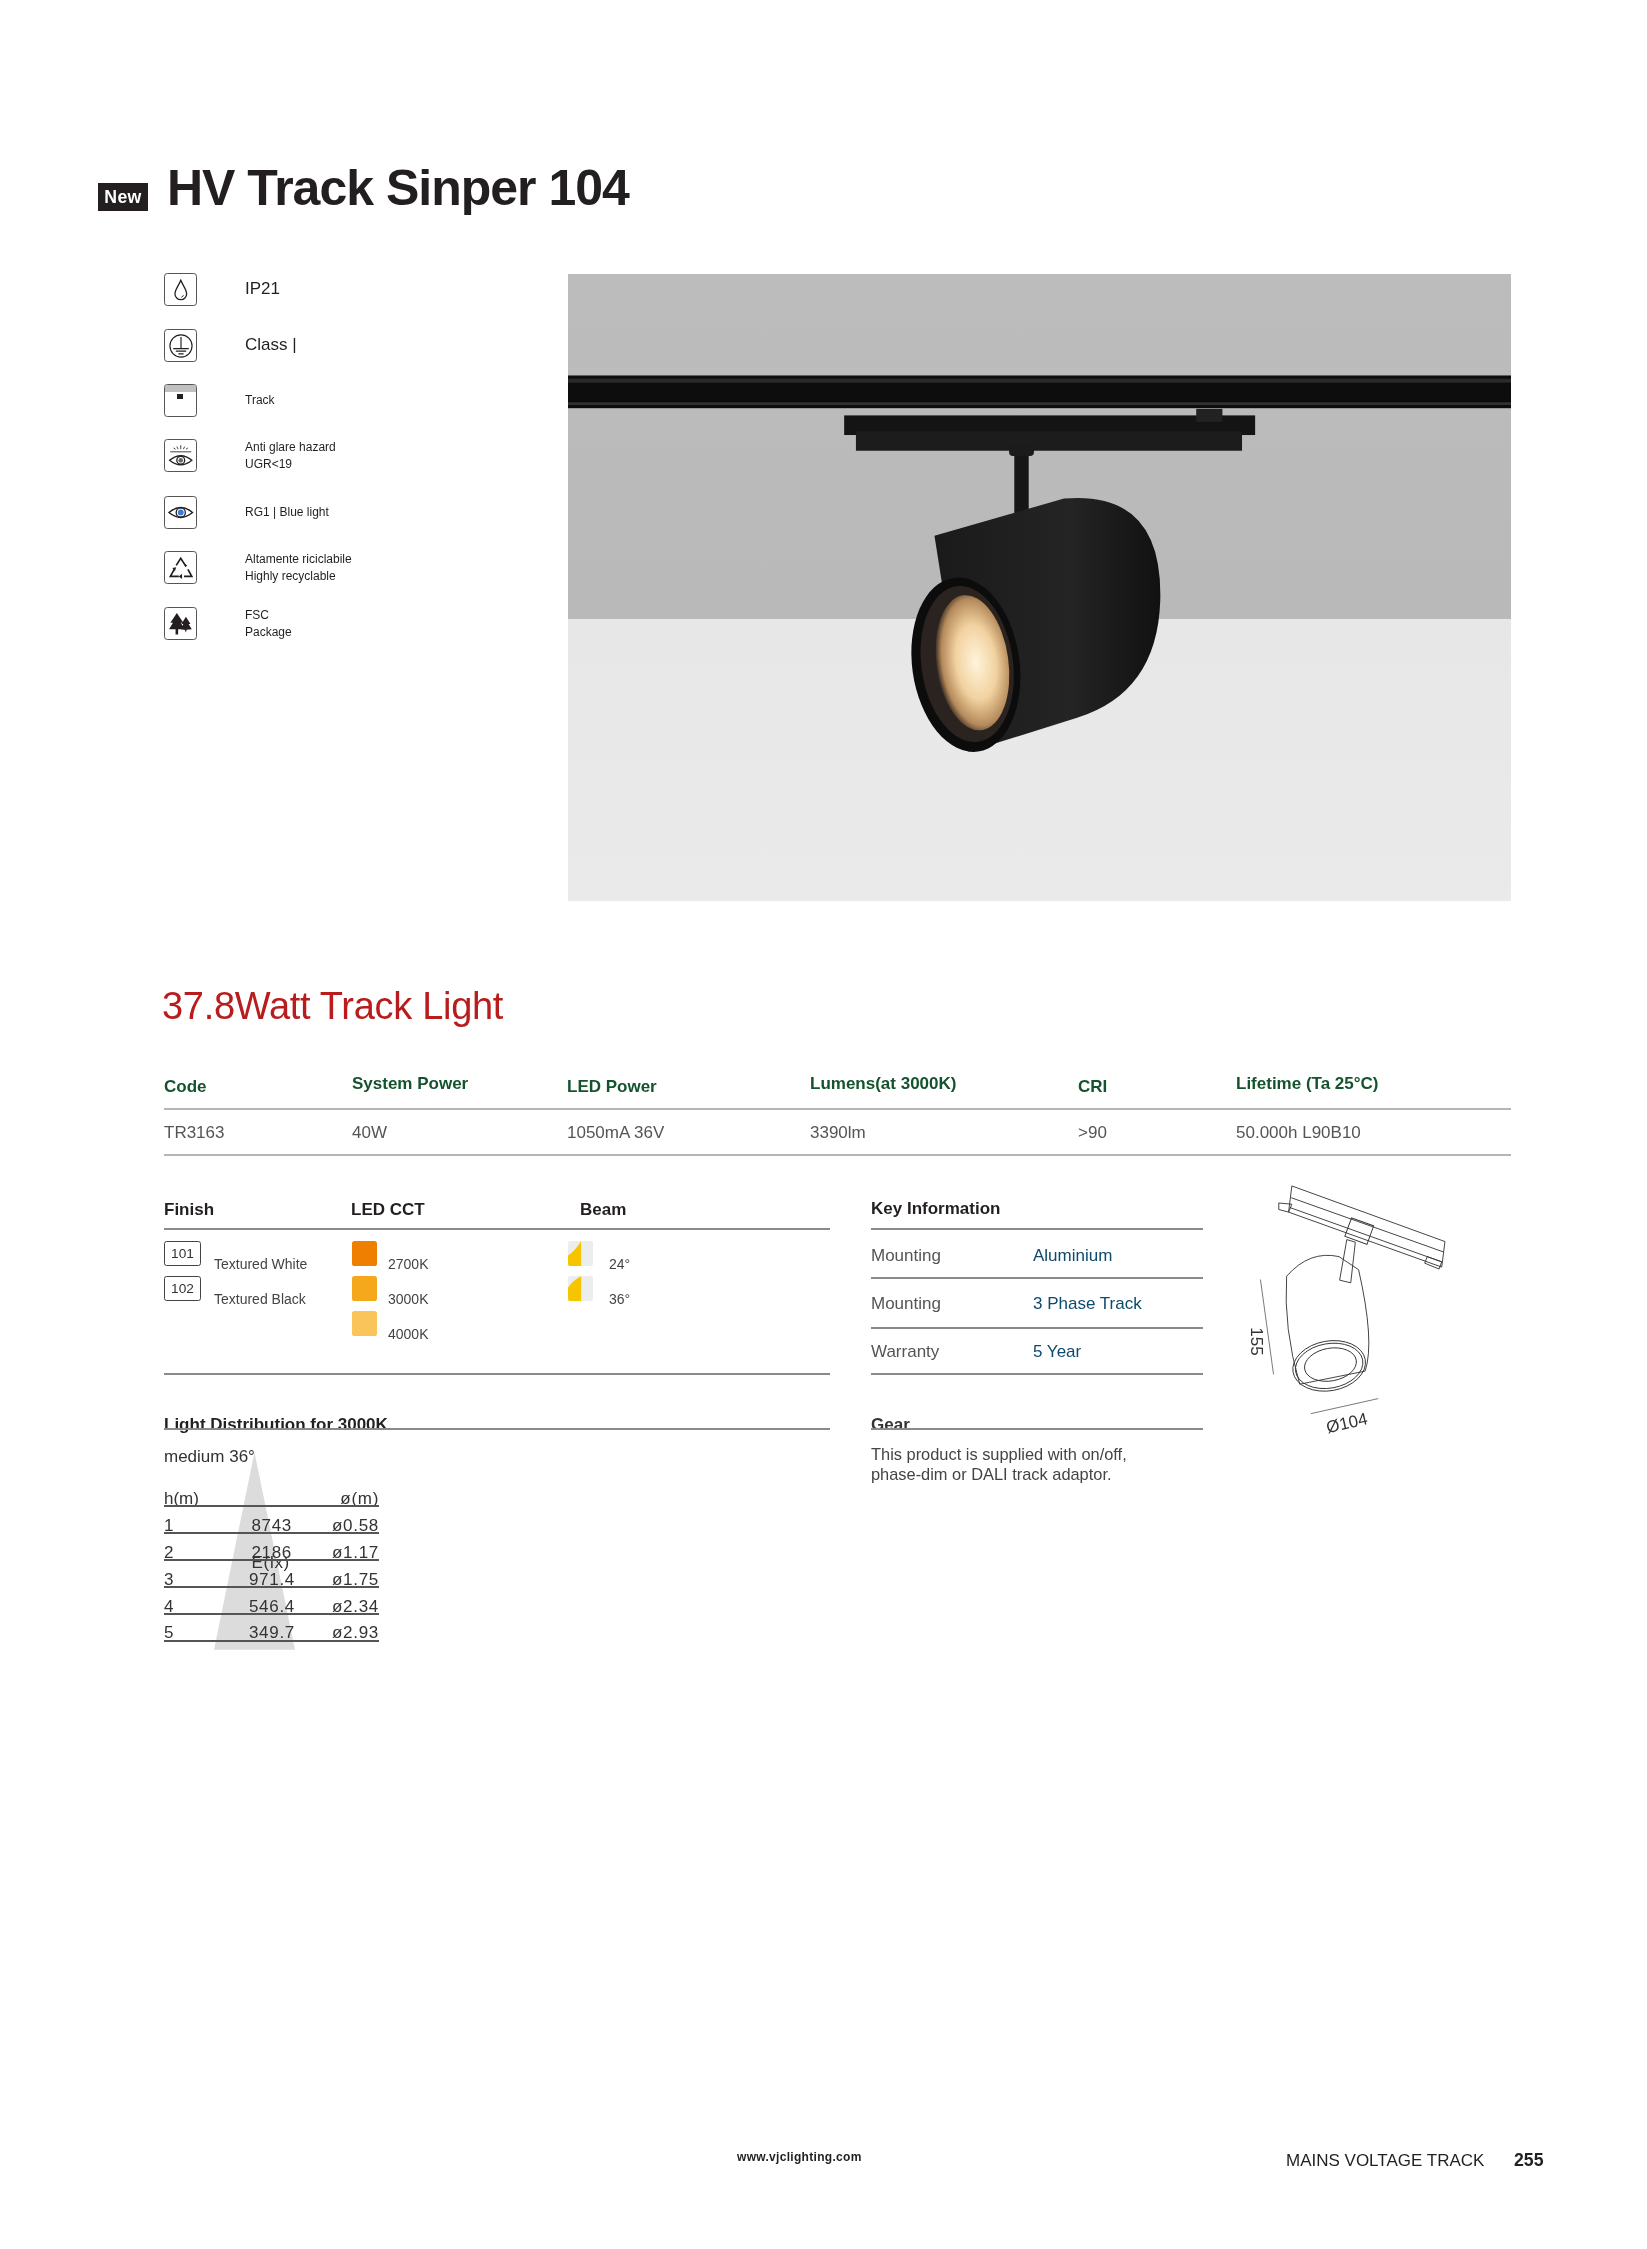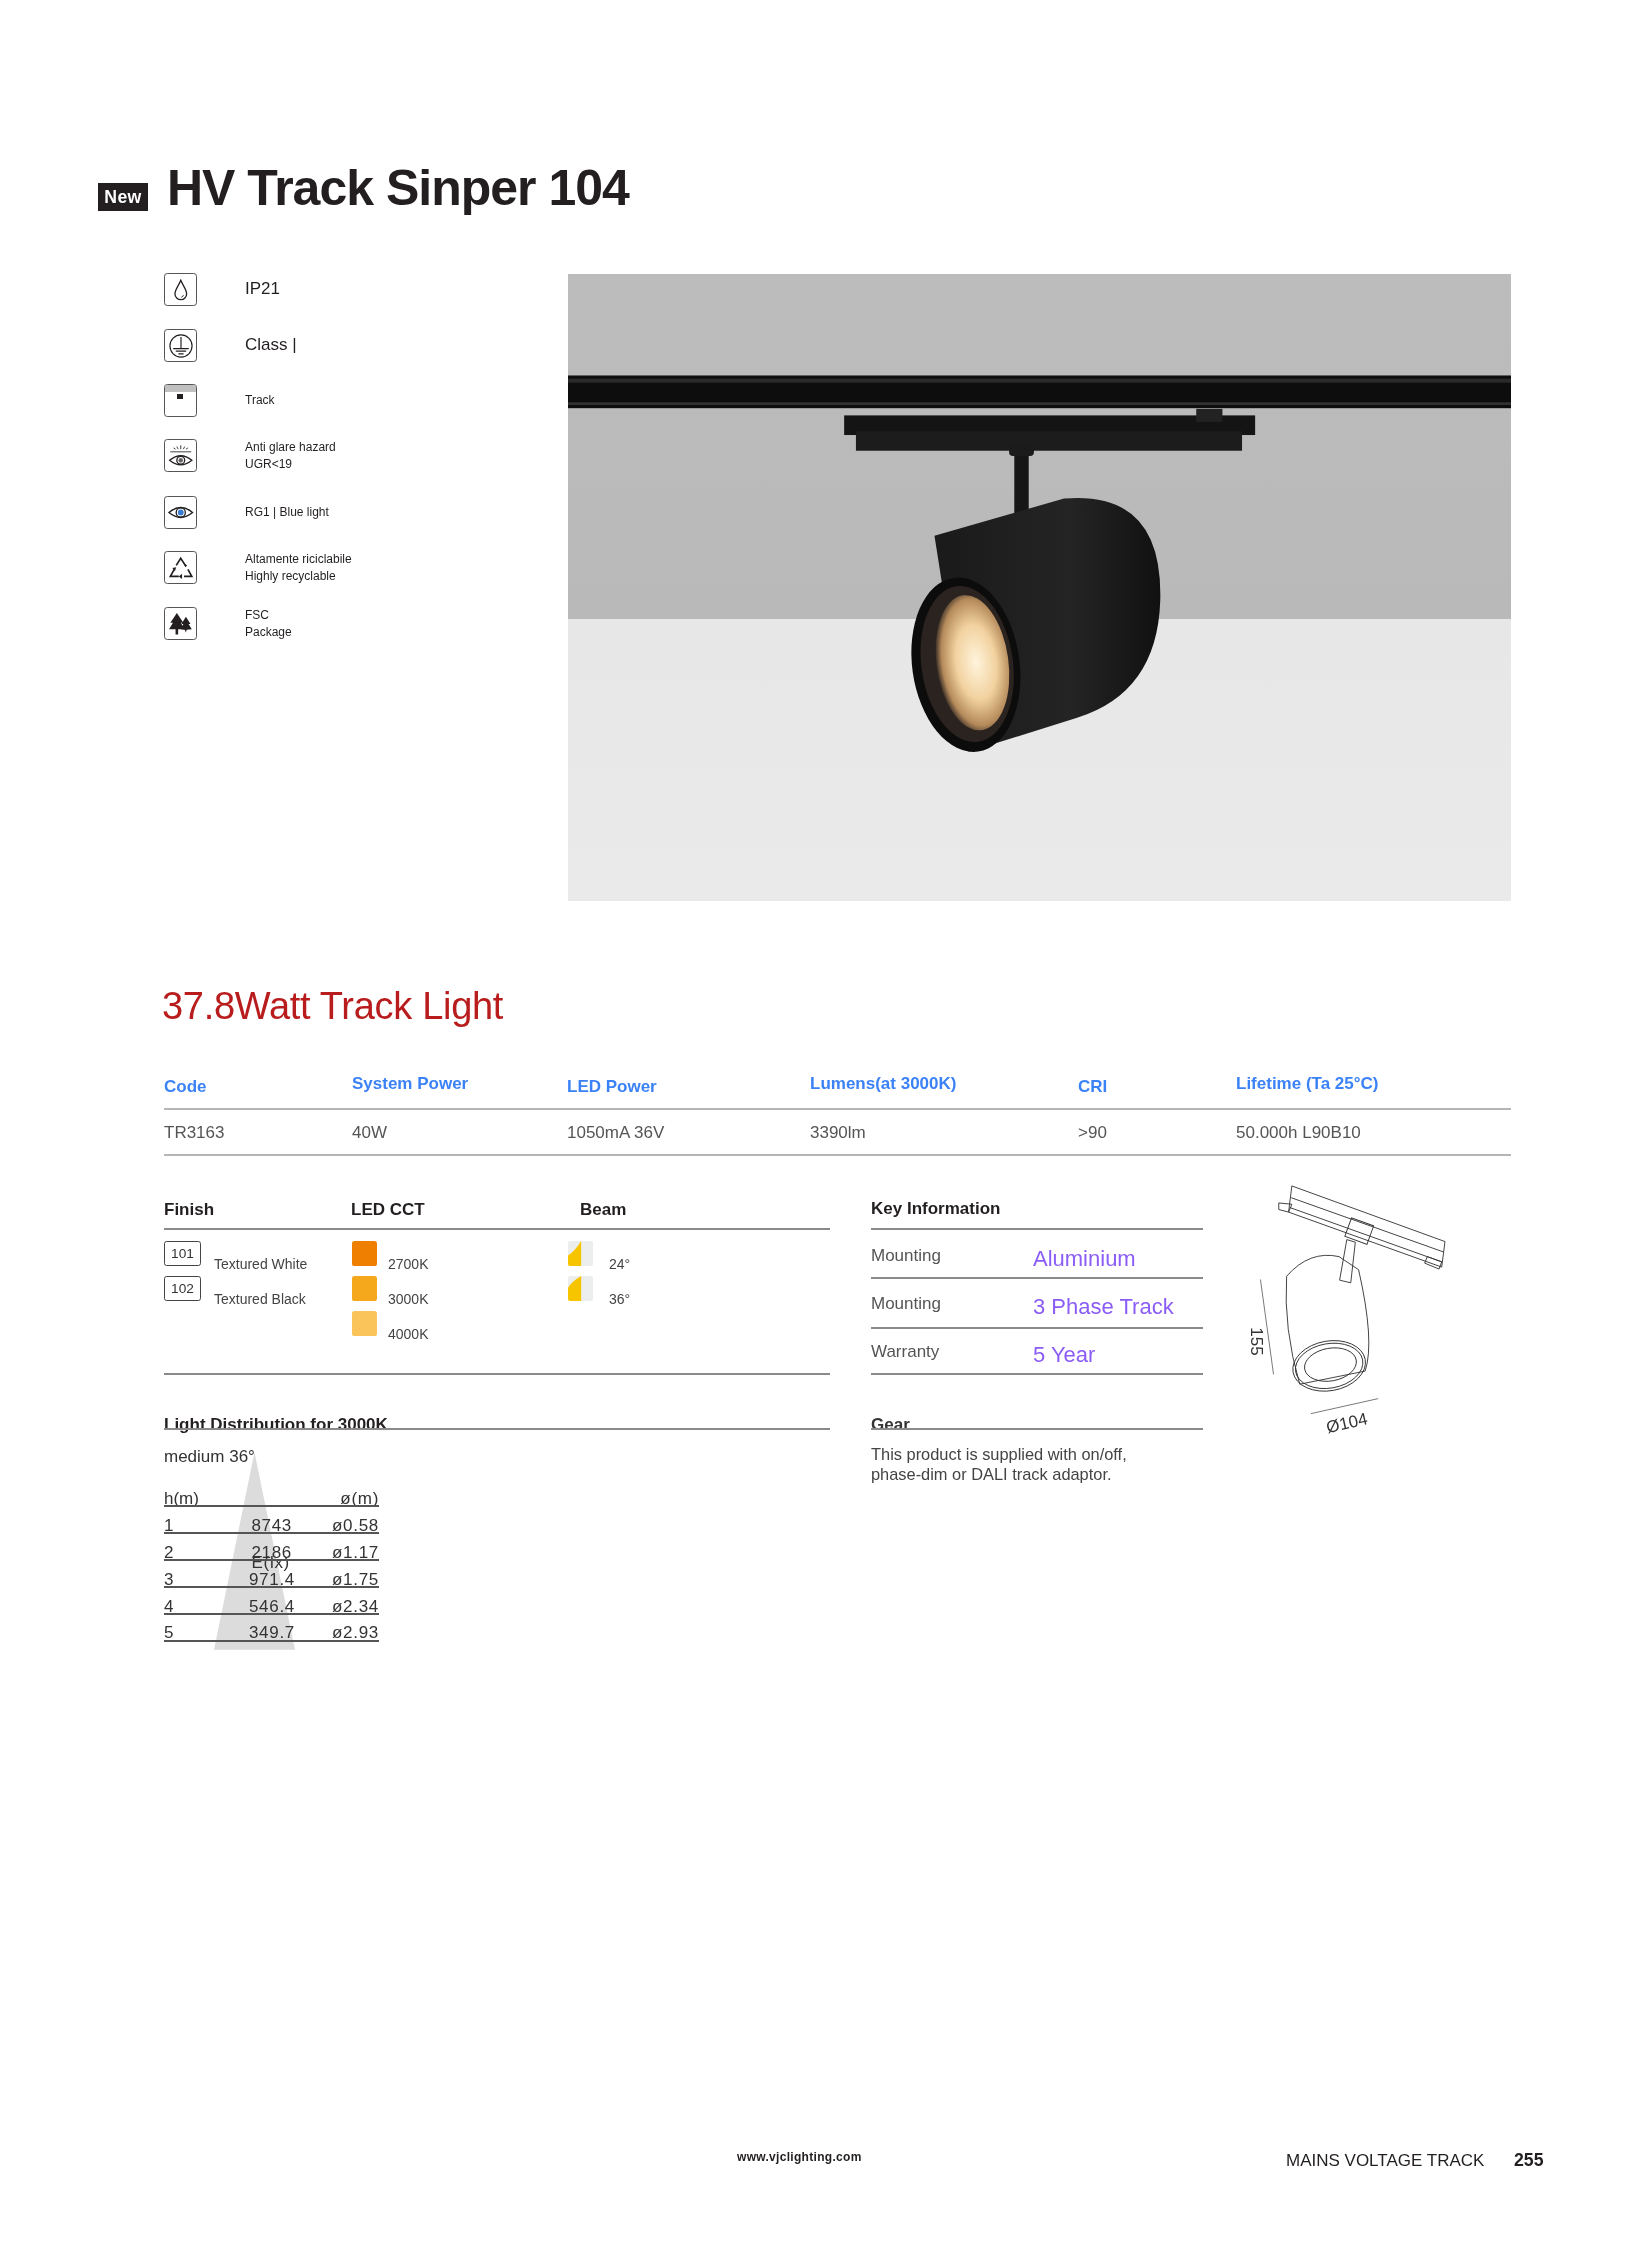--- a/index.html
+++ b/index.html
@@ -21,35 +21,35 @@
   .f-text span { display: block; }
 
   
   .photo { left: 568px; top: 274px; width: 943px; height: 627px; overflow: hidden;
     background: linear-gradient(to bottom, #bcbcbc 0%, #b9b9b9 55%, #e7e7e7 55.1%, #eaeaea 100%); }
 
   
   .subtitle { left: 162px; top: 985px; font-size: 38px; font-weight: normal; color: #b91c1c; letter-spacing: -0.3px; }
 
   
-  .spec-head { top: 1074px; font-size: 17px; font-weight: bold; color: #3b82f6; }
+  .spec-head { top: 1074px; font-size: 17px; font-weight: bold; color: #14532d; }
   .spec-val { top: 1123px; font-size: 17px; color: #555; }
   .hline { position: absolute; height: 2px; background: #b5b5b5; }
   .hline.dark { background: #8a8a8a; height: 1.6px; }
 
   
   .sec-head { font-size: 17px; font-weight: bold; color: #231f20; position: absolute; }
   .code-box { position: absolute; width: 37px; height: 25px; border: 1.3px solid #444; border-radius: 2.6px; font-size: 13.7px; display: flex; align-items: center; justify-content: center; color: #333; }
   .row-text { position: absolute; font-size: 14px; color: #444; margin-top: 12px; }
   .swatch { position: absolute; width: 25px; height: 25px; border-radius: 2.6px; }
   .beam-icon { position: absolute; width: 25px; height: 25px; background: #eceeee; border-radius: 2px; overflow: hidden; }
 
   
   .ki-label { position: absolute; font-size: 17px; color: #555; }
-  .ki-value { position: absolute; font-size: 22px; color: #8b5cf6; }
+  .ki-value { position: absolute; font-size: 17px; color: #0c4a6e; }
 
   
   .ld-text { position: absolute; font-size: 17px; color: #333; }
   .ld-num { position: absolute; font-size: 17px; color: #333; text-align: right; letter-spacing: 0.7px; }
   .ld-line { position: absolute; left: 164px; width: 215px; height: 1.6px; background: #555; }
 
   
   .footer-url { left: 737px; top: 2150px; font-size: 12px; font-weight: bold; color: #231f20; letter-spacing: 0.3px; }
   .footer-section { left: 1286px; top: 2151px; font-size: 17px; color: #231f20; }
   .footer-page { left: 1514px; top: 2150px; font-size: 17.7px; font-weight: bold; color: #231f20; }

